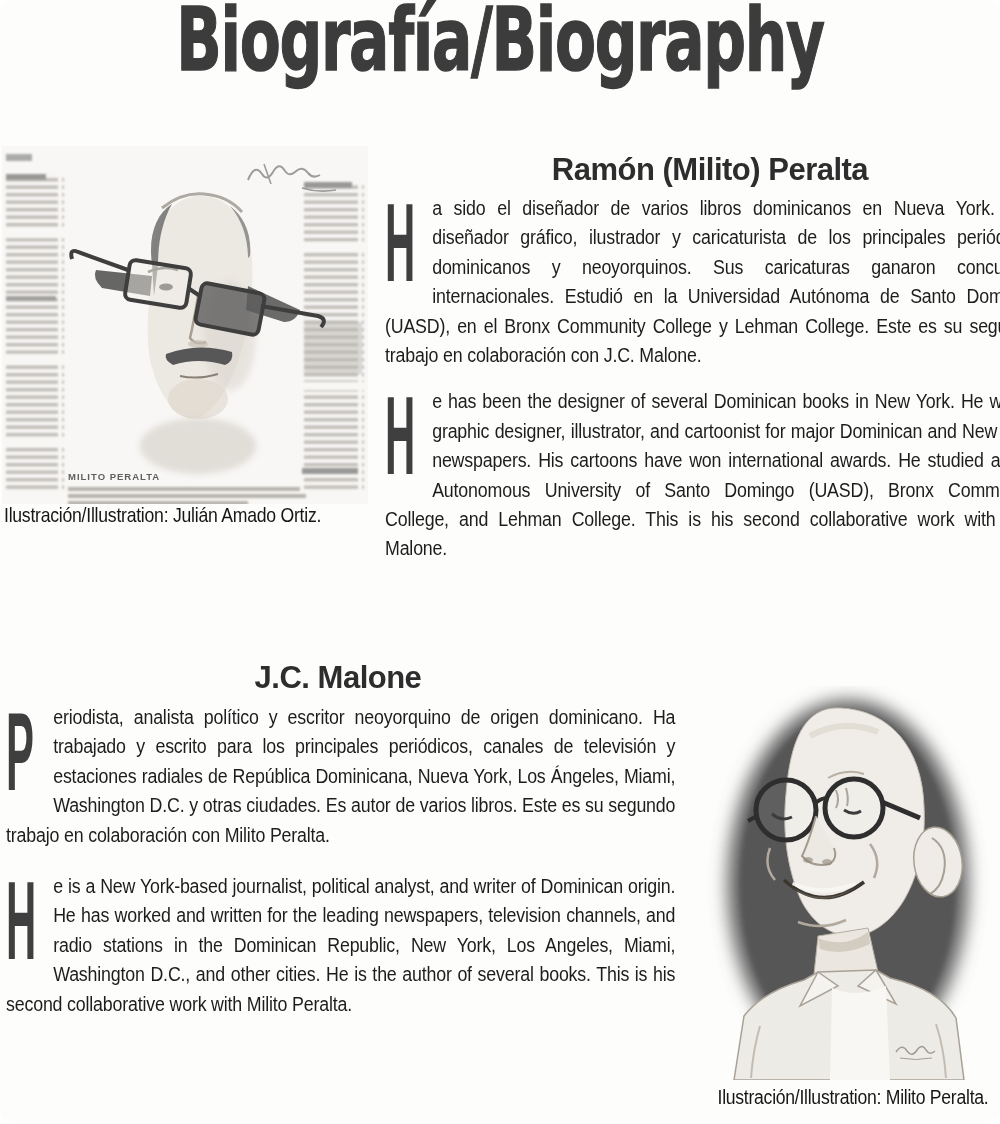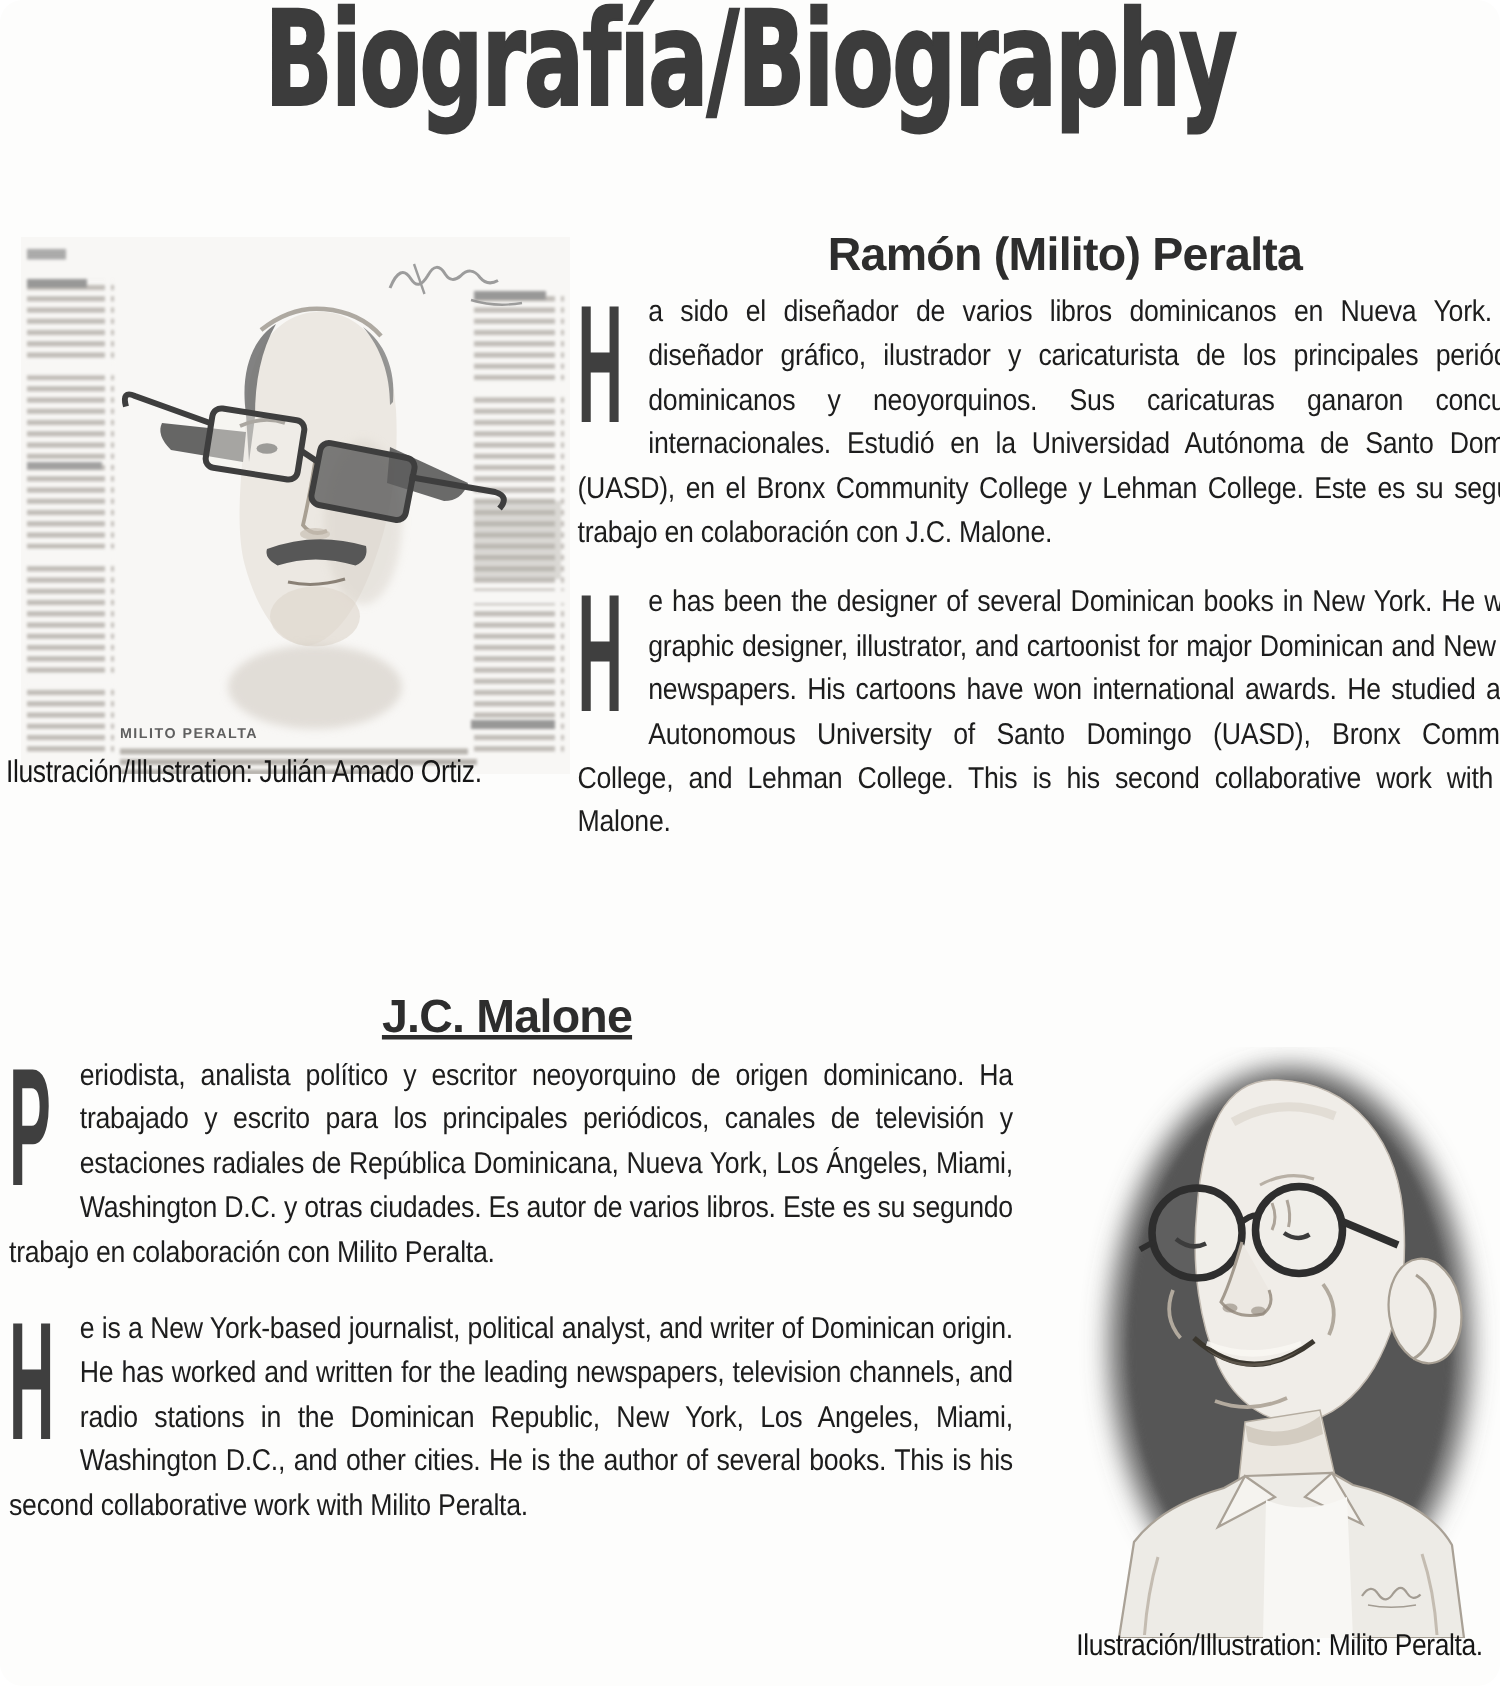--- a/index.html
+++ b/index.html
@@ -14,21 +14,21 @@
     font-size:88px;line-height:1.1;font-weight:bold;letter-spacing:-2px;
     color:#3c3c3c;-webkit-text-stroke:1.4px #3c3c3c;
     transform:scaleX(0.68);transform-origin:50% 0;white-space:nowrap;
   }
   
   .heading{
     position:absolute;margin:0;font-size:31px;font-weight:bold;
     color:#2d2d2d;text-align:center;letter-spacing:-0.5px;
   }
   .h1pos{left:390px;top:152px;width:640px;}
-  .h2pos{left:8px;top:660px;width:660px;text-decoration:underline;}
+  .h2pos{left:8px;top:660px;width:660px;}
   
   .col{
     position:absolute;font-size:20px;line-height:29.4px;color:#1d1d1d;
     text-align:justify;letter-spacing:-0.2px;
     transform:scaleX(0.89);transform-origin:0 0;
   }
   .col1{left:385px;top:194px;width:732px;}
   .col2{left:6px;top:703px;width:752px;}
   .para{margin:0;}
   .col1 .para + .para{margin-top:17px;}
@@ -37,21 +37,21 @@
   .dc{float:left;width:44px;height:86px;margin:5px 9px 0 0;position:relative;}
   .dc > span{
     position:absolute;left:0;top:-12px;font-size:112px;line-height:1;
     font-weight:bold;color:#3f3f3f;transform:scaleX(0.42);transform-origin:0 0;
   }
   
   .caption{position:absolute;font-size:20px;color:#161616;letter-spacing:-0.3px;white-space:nowrap;}
   .cap1{left:4px;top:503px;transform:scaleX(0.84);transform-origin:0 0;font-size:21px;}
   .cap2{left:700px;top:1086px;width:292px;text-align:center;transform:scaleX(0.88);transform-origin:50% 0;}
   
-  .portrait{position:absolute;margin:12px;padding:0;}
+  .portrait{position:absolute;margin:0;padding:0;}
   .p1{left:2px;top:146px;width:366px;height:358px;}
   .p2{left:700px;top:686px;width:292px;height:394px;}
   .portrait svg{display:block;width:100%;height:100%;}
 </style>
 </head>
 <body>
 
 <div class="page">
 
   <h1 class="title">Biografía/Biography</h1>

